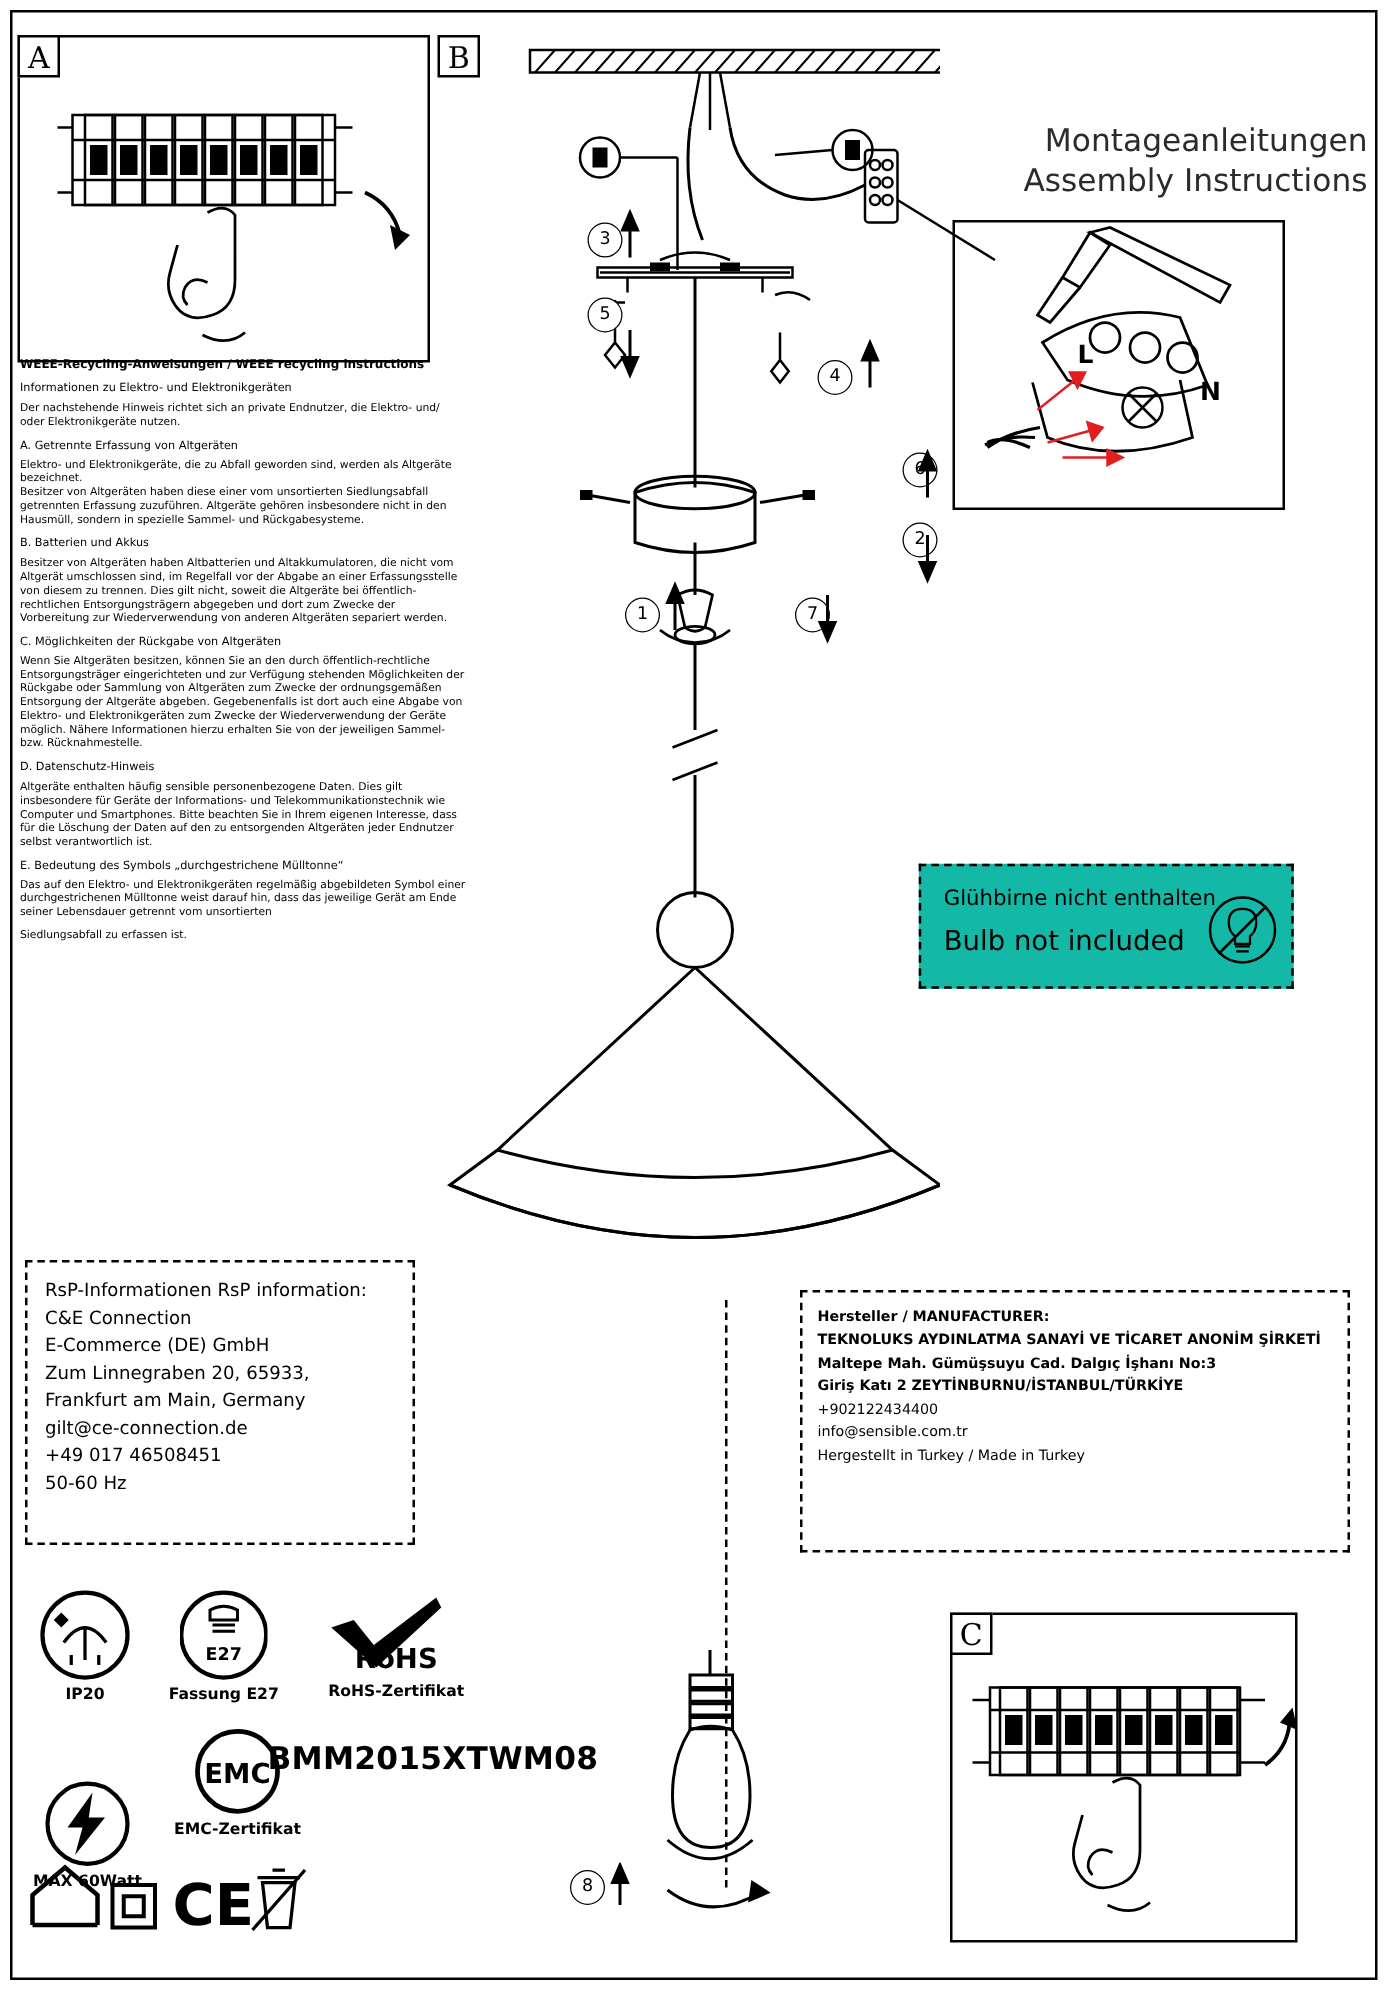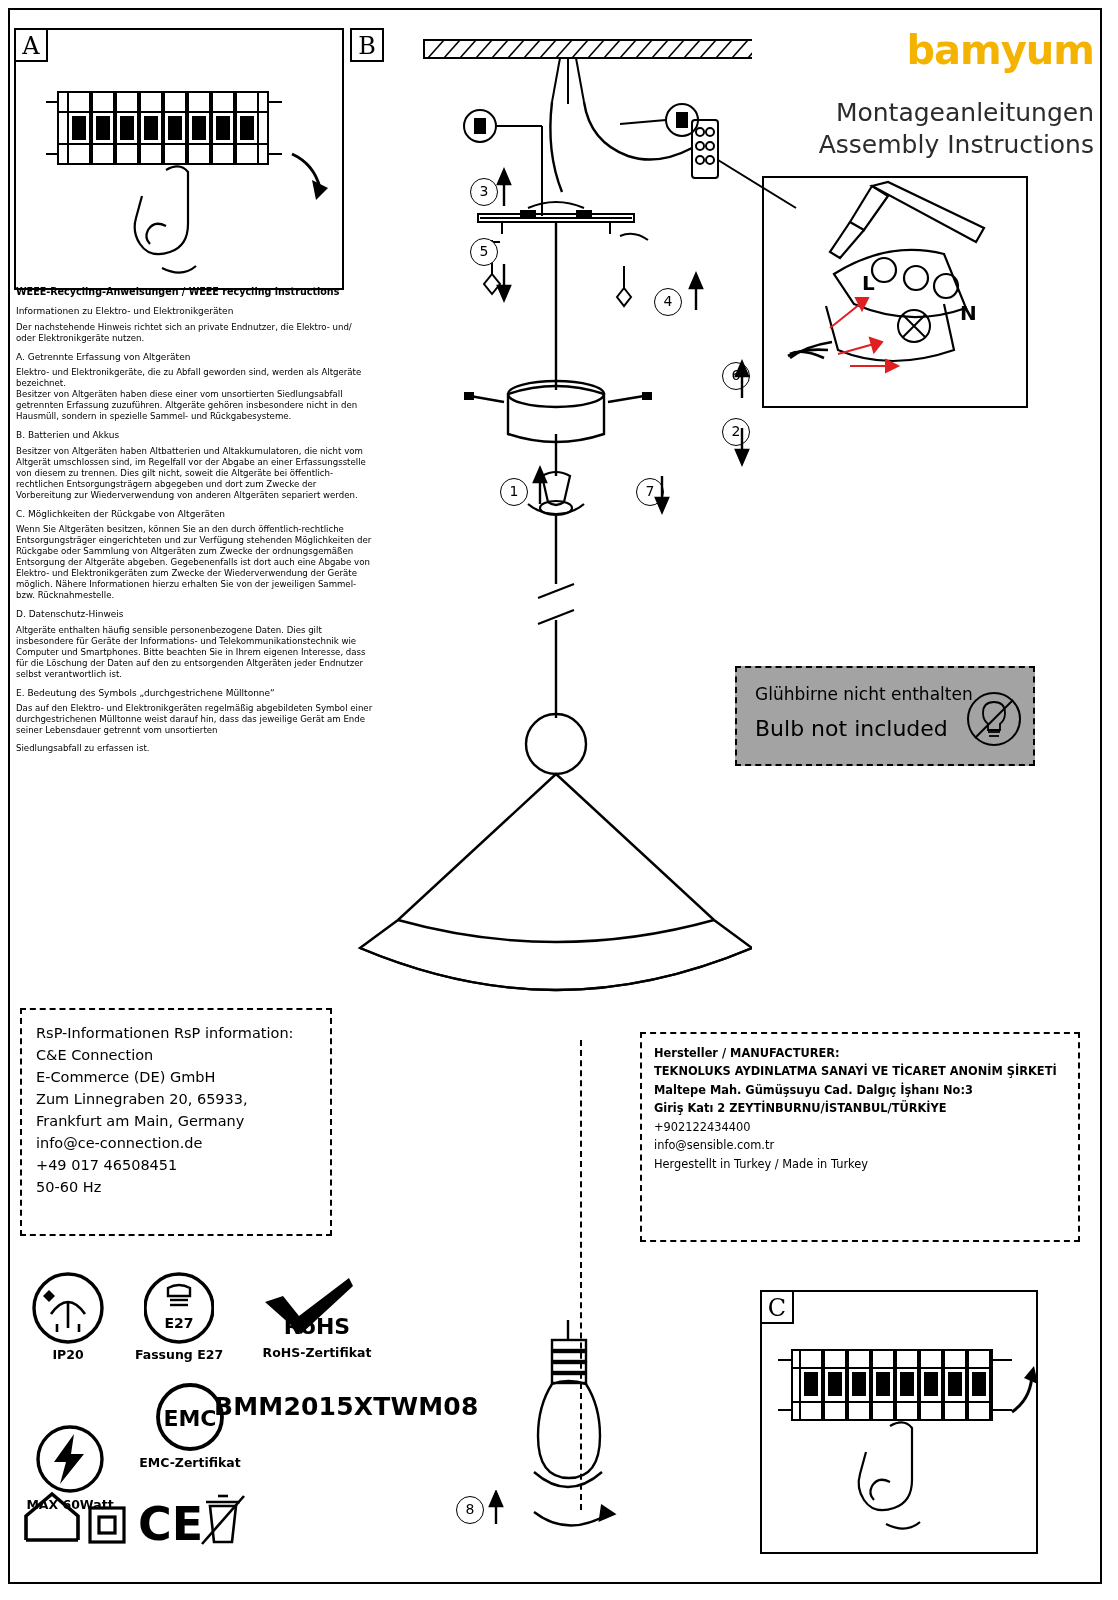--- a/index.html
+++ b/index.html
@@ -119,26 +119,26 @@
     height: 232px;
     border: 2px solid #000;
     box-sizing: border-box;
     background: #fff;
   }
 
   
   #bulb-box {
     position: absolute;
     left: 735px;
-    top: 666px;
+    top: 691px;
     width: 300px;
     height: 100px;
     border: 2px dashed #000;
     box-sizing: border-box;
-    background: #a3a3a3;
+    background: #14b8a6;
   }
   #bulb-box .line1 {
     position: absolute;
     left: 18px;
     top: 16px;
     font-size: 17px;
   }
   #bulb-box .line2 {
     position: absolute;
     left: 18px;
@@ -304,23 +304,20 @@
     <p style="white-space:pre-line">Altgeräte enthalten häufig sensible personenbezogene Daten. Dies gilt insbesondere für Geräte der Informations- und Telekommunikationstechnik wie Computer und Smartphones. Bitte beachten Sie in Ihrem eigenen Interesse, dass für die Löschung der Daten auf den zu entsorgenden Altgeräten jeder Endnutzer selbst verantwortlich ist.</p>
 
     <h4>E. Bedeutung des Symbols „durchgestrichene Mülltonne“</h4>
     <p style="white-space:pre-line">Das auf den Elektro- und Elektronikgeräten regelmäßig abgebildeten Symbol einer durchgestrichenen Mülltonne weist darauf hin, dass das jeweilige Gerät am Ende seiner Lebensdauer getrennt vom unsortierten</p>
 
     <p>Siedlungsabfall zu erfassen ist.</p>
   </div>
 
   <div class="corner-letter" id="letter-b">B</div>
 
-  <div id="logo">
-    <div class="brand">bamyum</div>
-  </div>
   <div id="title-de">Montageanleitungen</div>
   <div id="title-en">Assembly Instructions</div>
 
   <svg style="position:absolute; left:352px; top:28px;" width="400" height="990" viewBox="0 0 400 990">
 
     <g stroke="#000" stroke-width="2">
       <rect x="72" y="12" width="360" height="18" fill="none"></rect>
       <g stroke-width="1.6">
         <line x1="76" y1="30" x2="92" y2="12"></line>
           <line x1="92" y1="30" x2="108" y2="12"></line>
@@ -517,21 +514,21 @@
       <line x1="10" y1="48" x2="48" y2="10" stroke="#000" stroke-width="2"></line>
     </svg>
   </div>
 
   <div id="rsp-box">
     <div>RsP-Informationen RsP information:</div>
     <div>C&amp;E Connection</div>
     <div>E-Commerce (DE) GmbH</div>
     <div>Zum Linnegraben 20, 65933,</div>
     <div>Frankfurt am Main, Germany</div>
-    <div>info@ce-connection.de</div>
+    <div>gilt@ce-connection.de</div>
     <div>+49 017 46508451</div>
     <div>50-60 Hz</div>
   </div>
 
   <div id="mfr-box">
     <div style="font-weight:bold">Hersteller / MANUFACTURER:</div>
     <div style="font-weight:bold">TEKNOLUKS AYDINLATMA SANAYİ VE TİCARET ANONİM ŞİRKETİ</div>
     <div style="font-weight:bold">Maltepe Mah. Gümüşsuyu Cad. Dalgıç İşhanı No:3</div>
     <div style="font-weight:bold">Giriş Katı 2 ZEYTİNBURNU/İSTANBUL/TÜRKİYE</div>
     <div>+902122434400</div>

